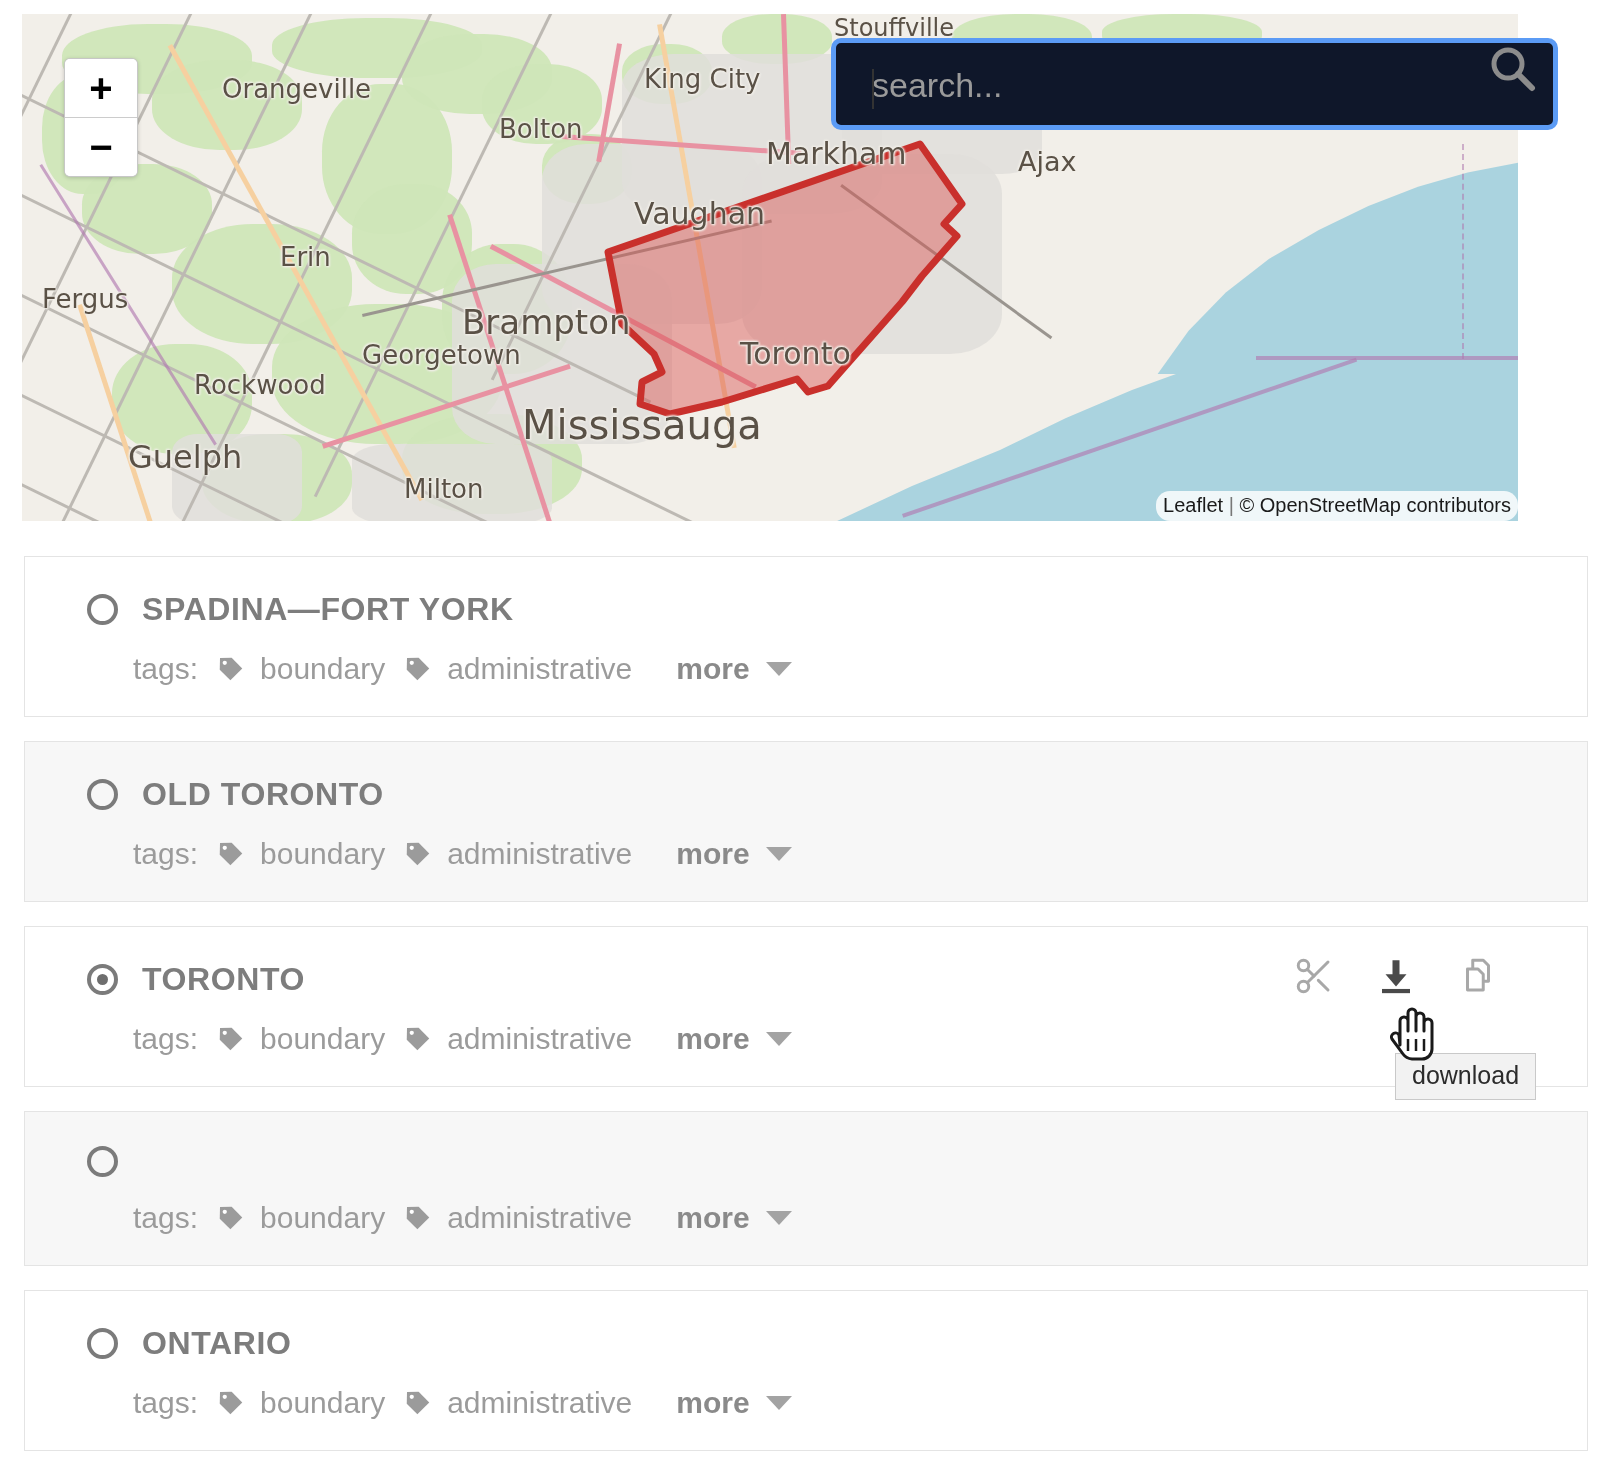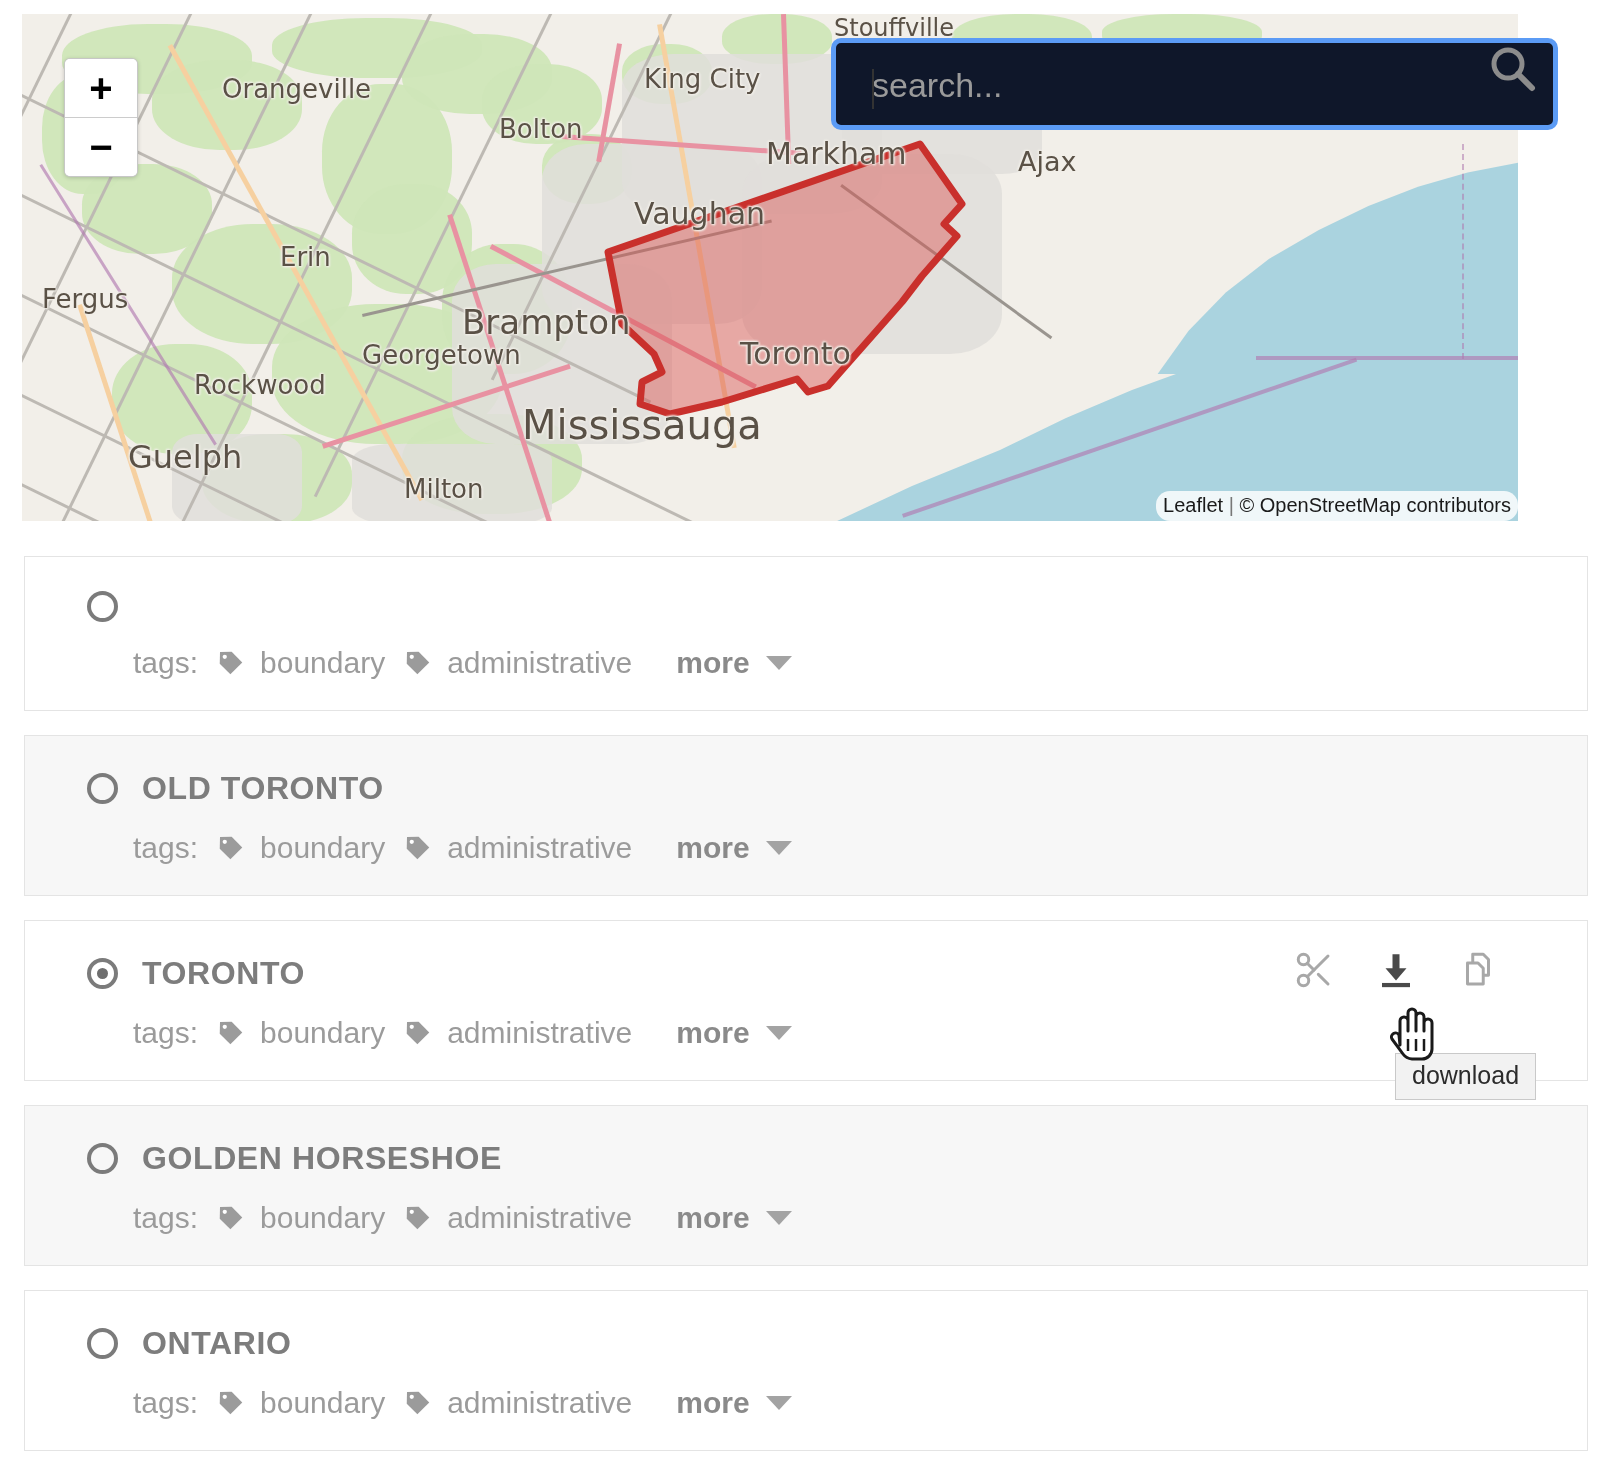--- a/index.html
+++ b/index.html
@@ -346,20 +346,21 @@
       <circle cx="21" cy="21" r="14" fill="none" stroke="#8c8c8c" stroke-width="5"></circle>
       <line x1="31" y1="31" x2="45" y2="45" stroke="#8c8c8c" stroke-width="6" stroke-linecap="round"></line>
     </svg>
   </div>
 </div>
 
 <div id="results">
     <div class="result-row">
       <div class="row-head">
         <span class="radio"></span>
+        <span class="row-title">SPADINA—FORT YORK</span>
       </div>
       <div class="row-tags">
         <span class="tagword">tags:</span>
         <span class="tag-icon">
           <svg width="30" height="30" viewBox="0 0 24 24">
             <path d="M21 11.5 12.5 3 3.2 3.2 3 12.5 11.5 21 21 11.5Z" fill="#9b9b9b"></path>
             <circle cx="7" cy="7" r="1.7" fill="#ffffff"></circle>
           </svg>
         </span>
         <span class="tagword">boundary</span>
@@ -437,21 +438,20 @@
           </svg></span>
         <span class="act-btn"><svg width="42" height="42" viewBox="0 0 24 24" fill="none" stroke="#a8a8a8" stroke-width="1.7" stroke-linejoin="round">
             <path d="M9 3 h6 l3 3 v9 h-9 z"></path>
             <path d="M6 8 h6 l3 3 v9 h-9 z" fill="#ffffff"></path>
           </svg></span>
       </div>
     </div>
     <div class="result-row alt">
       <div class="row-head">
         <span class="radio"></span>
-        <span class="row-title">GOLDEN HORSESHOE</span>
       </div>
       <div class="row-tags">
         <span class="tagword">tags:</span>
         <span class="tag-icon">
           <svg width="30" height="30" viewBox="0 0 24 24">
             <path d="M21 11.5 12.5 3 3.2 3.2 3 12.5 11.5 21 21 11.5Z" fill="#9b9b9b"></path>
             <circle cx="7" cy="7" r="1.7" fill="#ffffff"></circle>
           </svg>
         </span>
         <span class="tagword">boundary</span>

